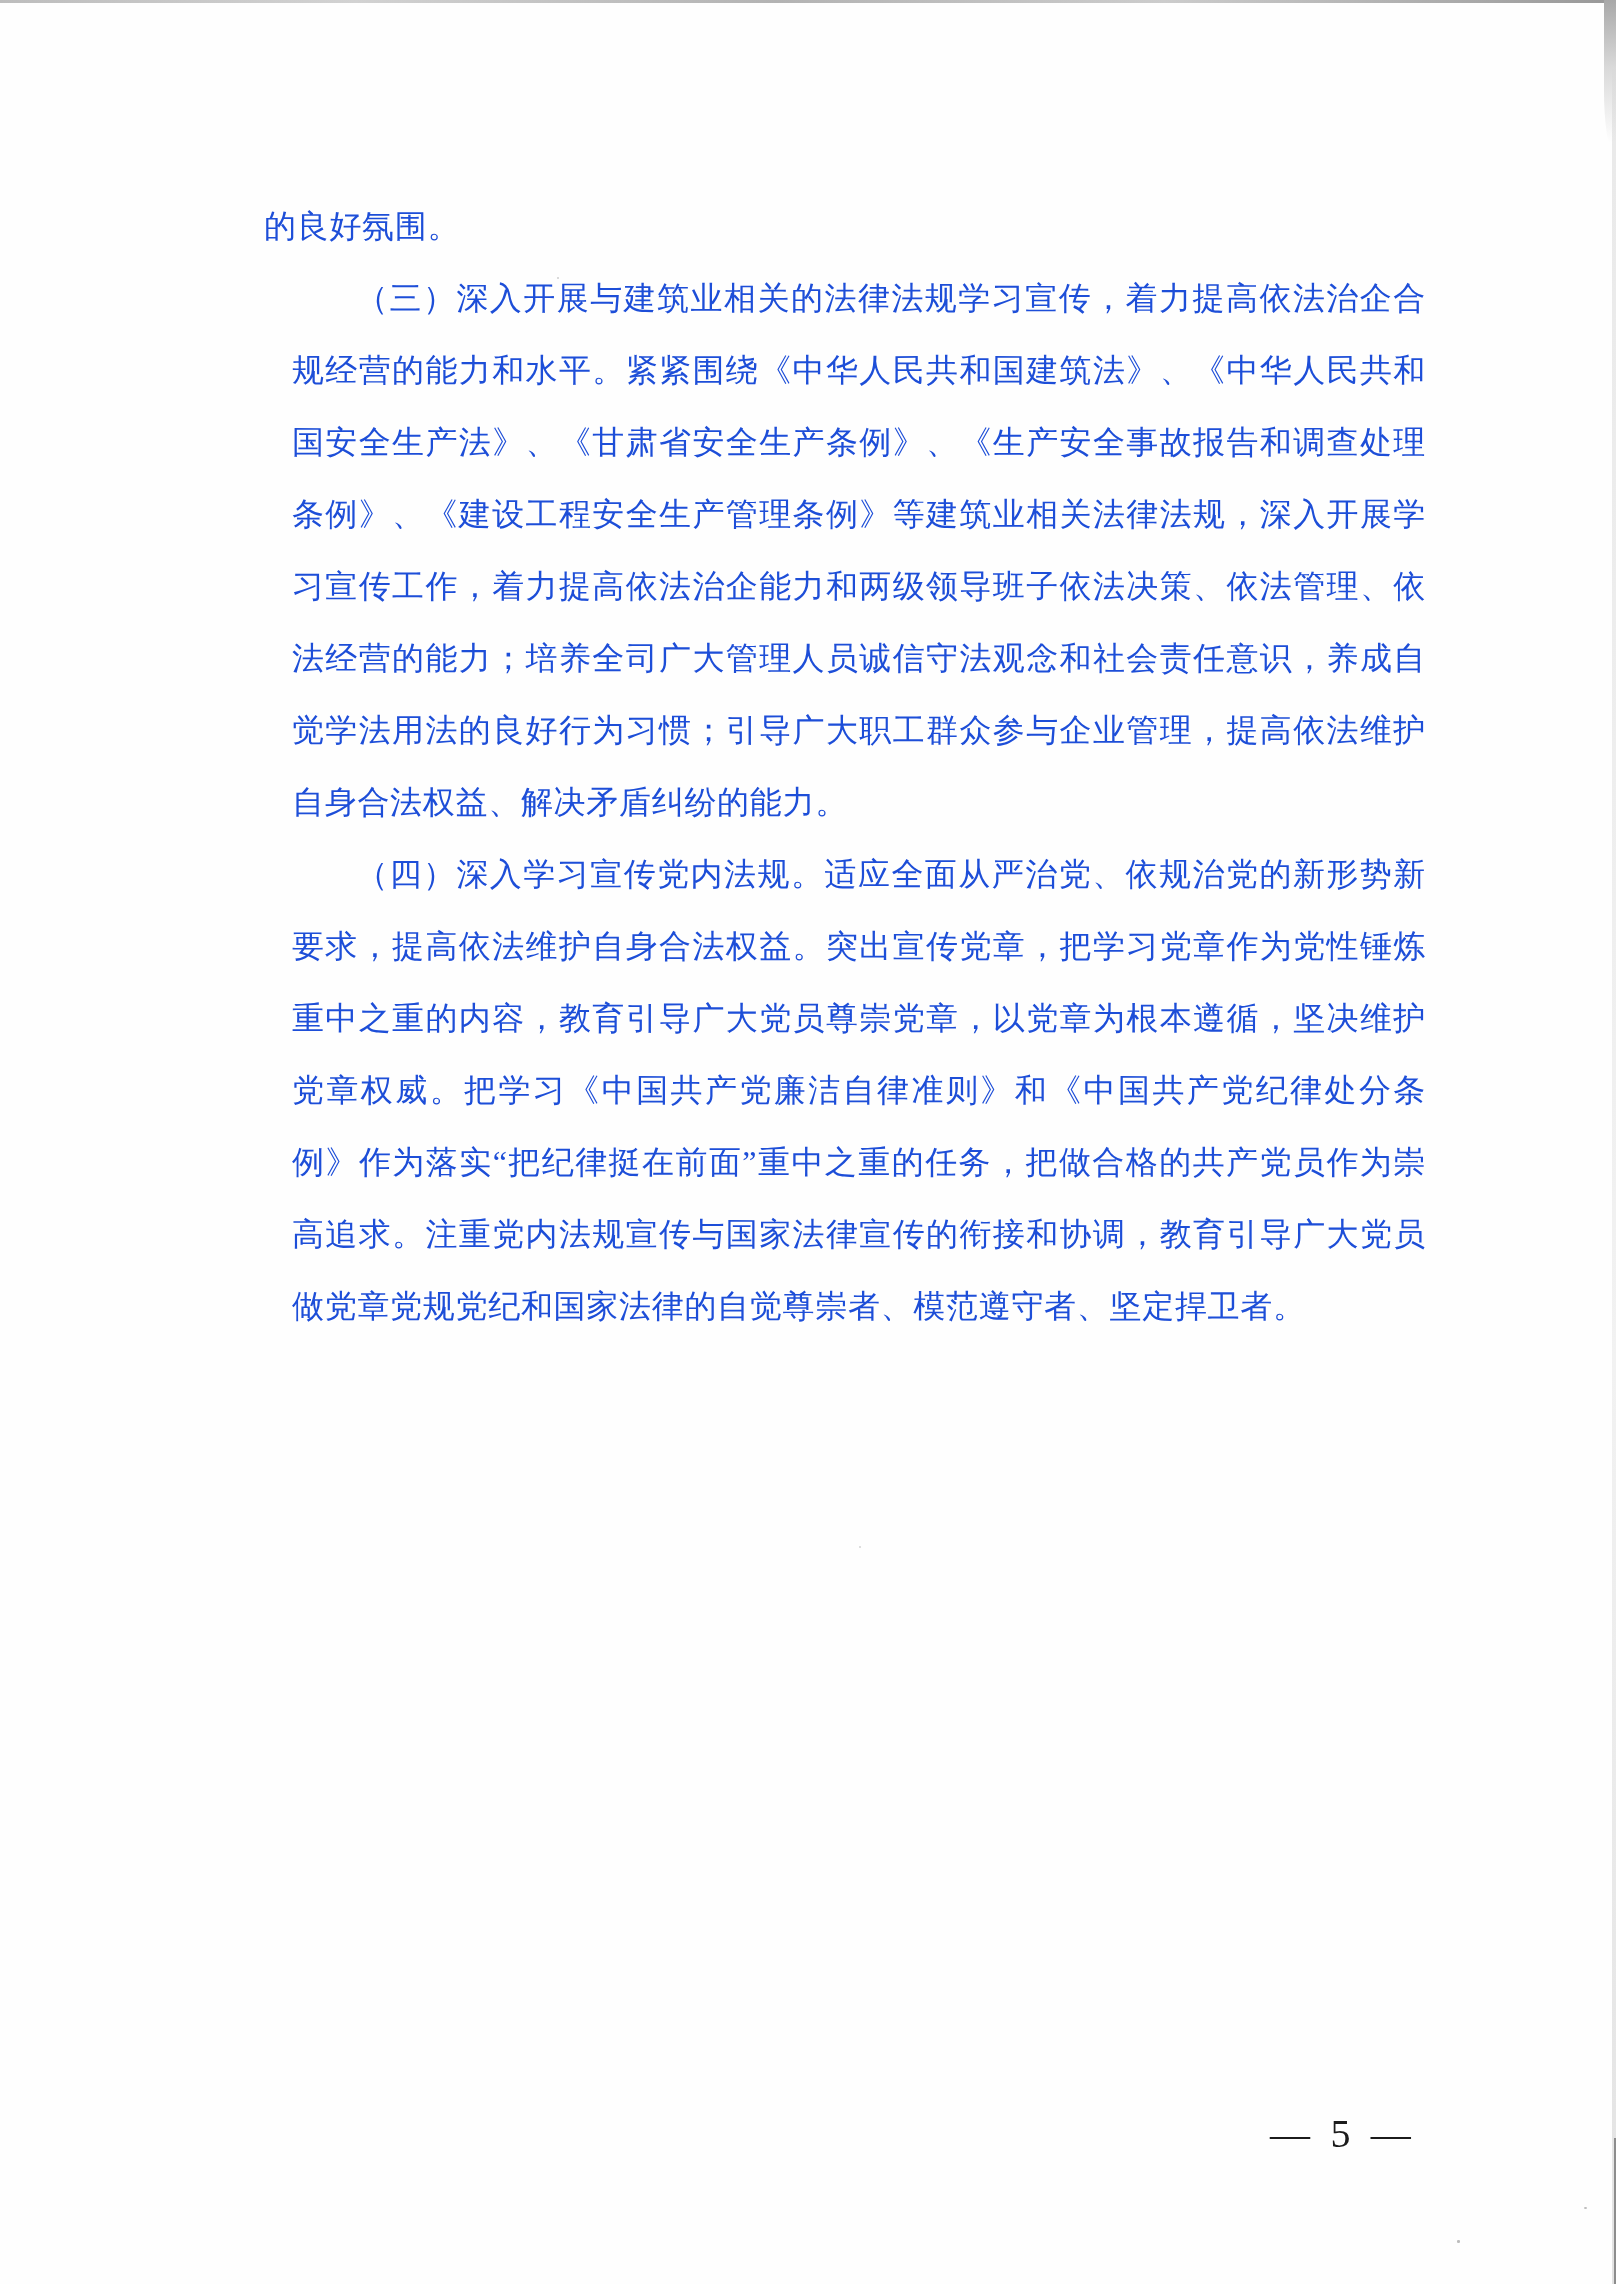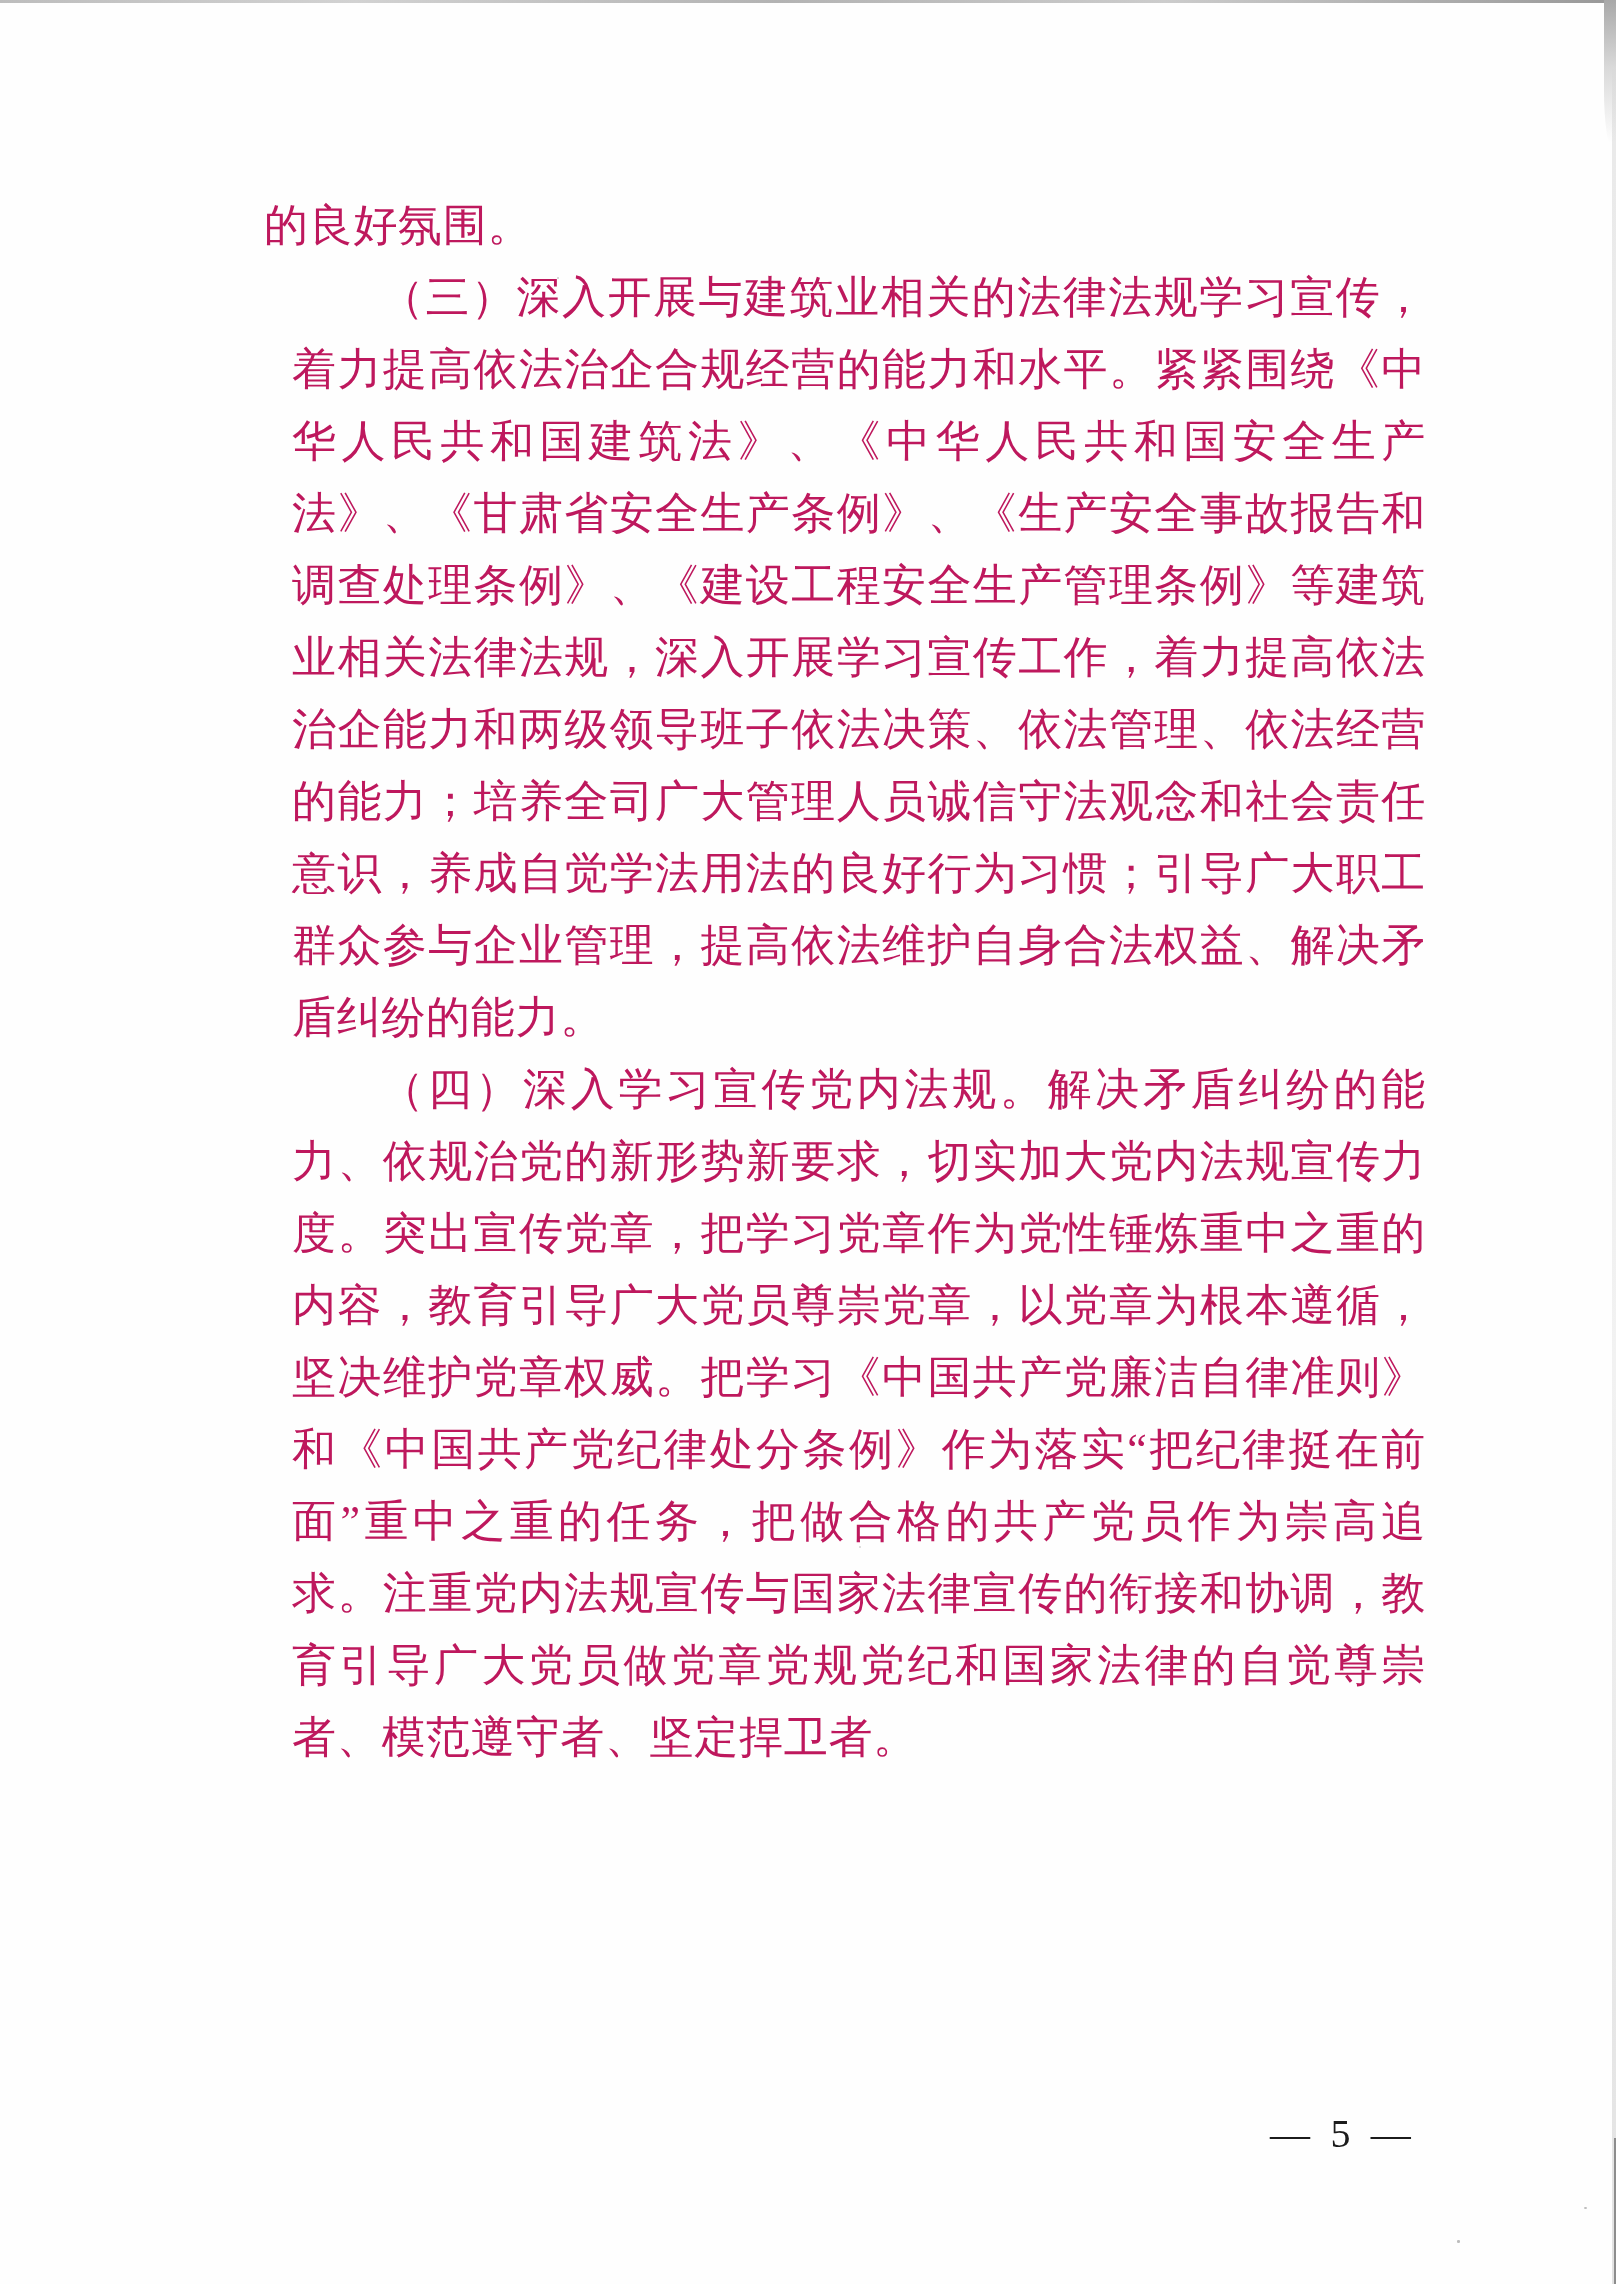--- a/index.html
+++ b/index.html
@@ -53,22 +53,22 @@
   .speck.s2 { left: 1584px; top: 2207px; width: 3.3px; height: 2px; }
   .speck.s3 { left: 557px;  top: 277px;  width: 2px; height: 2px; opacity:.5; }
   .speck.s4 { left: 859px; top: 1546px; width: 2px; height: 2px; opacity:.45; }
 
   
   .text-block {
     position: absolute;
     left: 264px;
     top: 190px;
     width: 1162px;
-    color: #be185d;
-    font-size: 44px;
+    color: #1d4ed8;
+    font-size: 32px;
     line-height: 72px;
     text-align: justify;
     text-justify: inter-character;
     letter-spacing: 0.7px;
   }
   .para {
     margin: 0;
   }
   .para.indent {
     text-indent: 2em;
@@ -94,17 +94,17 @@
 <div class="scan-corner-right"></div>
 <div class="scan-edge-right-line"></div>
 <div class="speck s1"></div>
 <div class="speck s2"></div>
 <div class="speck s3"></div>
 <div class="speck s4"></div>
 
 <main class="text-block">
   <p class="para">的良好氛围。</p>
   <p class="para indent">（三）深入开展与建筑业相关的法律法规学习宣传，着力提高依法治企合规经营的能力和水平。紧紧围绕《中华人民共和国建筑法》、《中华人民共和国安全生产法》、《甘肃省安全生产条例》、《生产安全事故报告和调查处理条例》、《建设工程安全生产管理条例》等建筑业相关法律法规，深入开展学习宣传工作，着力提高依法治企能力和两级领导班子依法决策、依法管理、依法经营的能力；培养全司广大管理人员诚信守法观念和社会责任意识，养成自觉学法用法的良好行为习惯；引导广大职工群众参与企业管理，提高依法维护自身合法权益、解决矛盾纠纷的能力。</p>
-  <p class="para indent">（四）深入学习宣传党内法规。解决矛盾纠纷的能力、依规治党的新形势新要求，切实加大党内法规宣传力度。突出宣传党章，把学习党章作为党性锤炼重中之重的内容，教育引导广大党员尊崇党章，以党章为根本遵循，坚决维护党章权威。把学习《中国共产党廉洁自律准则》和《中国共产党纪律处分条例》作为落实“把纪律挺在前面”重中之重的任务，把做合格的共产党员作为崇高追求。注重党内法规宣传与国家法律宣传的衔接和协调，教育引导广大党员做党章党规党纪和国家法律的自觉尊崇者、模范遵守者、坚定捍卫者。</p>
+  <p class="para indent">（四）深入学习宣传党内法规。适应全面从严治党、依规治党的新形势新要求，提高依法维护自身合法权益。突出宣传党章，把学习党章作为党性锤炼重中之重的内容，教育引导广大党员尊崇党章，以党章为根本遵循，坚决维护党章权威。把学习《中国共产党廉洁自律准则》和《中国共产党纪律处分条例》作为落实“把纪律挺在前面”重中之重的任务，把做合格的共产党员作为崇高追求。注重党内法规宣传与国家法律宣传的衔接和协调，教育引导广大党员做党章党规党纪和国家法律的自觉尊崇者、模范遵守者、坚定捍卫者。</p>
 </main>
 
 <div class="page-number">— 5 —</div>
 
 
 </body></html>

